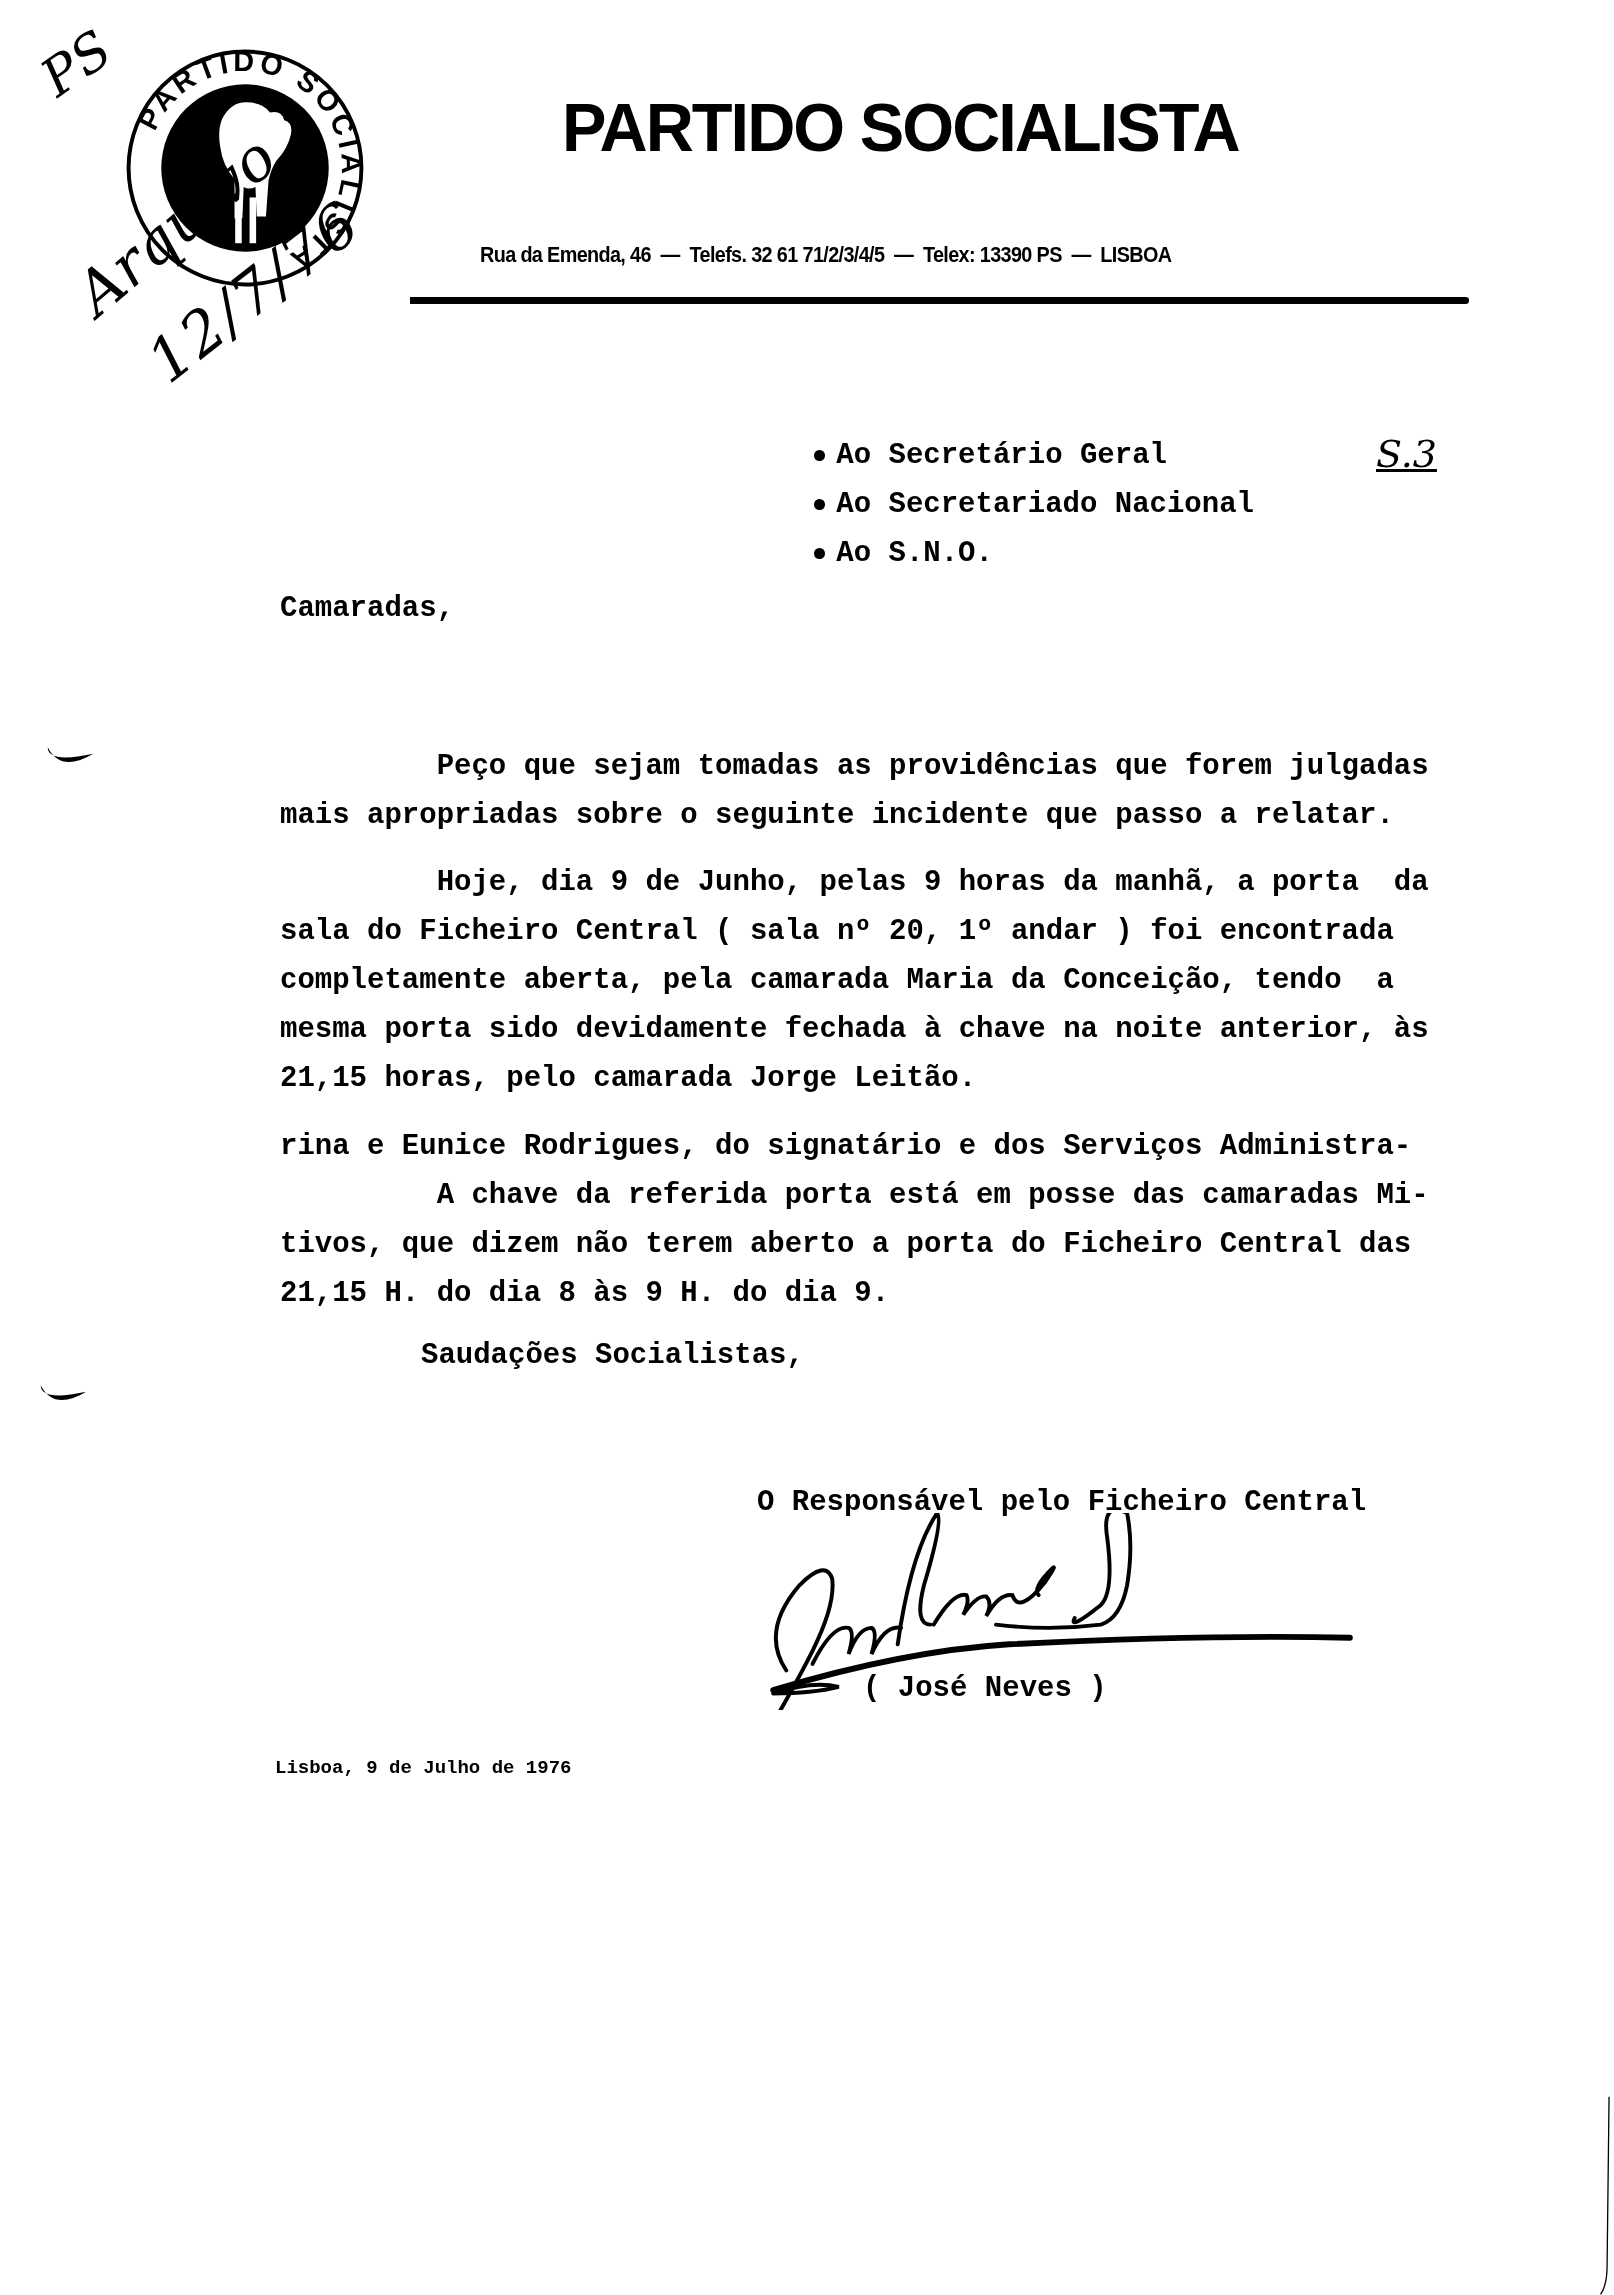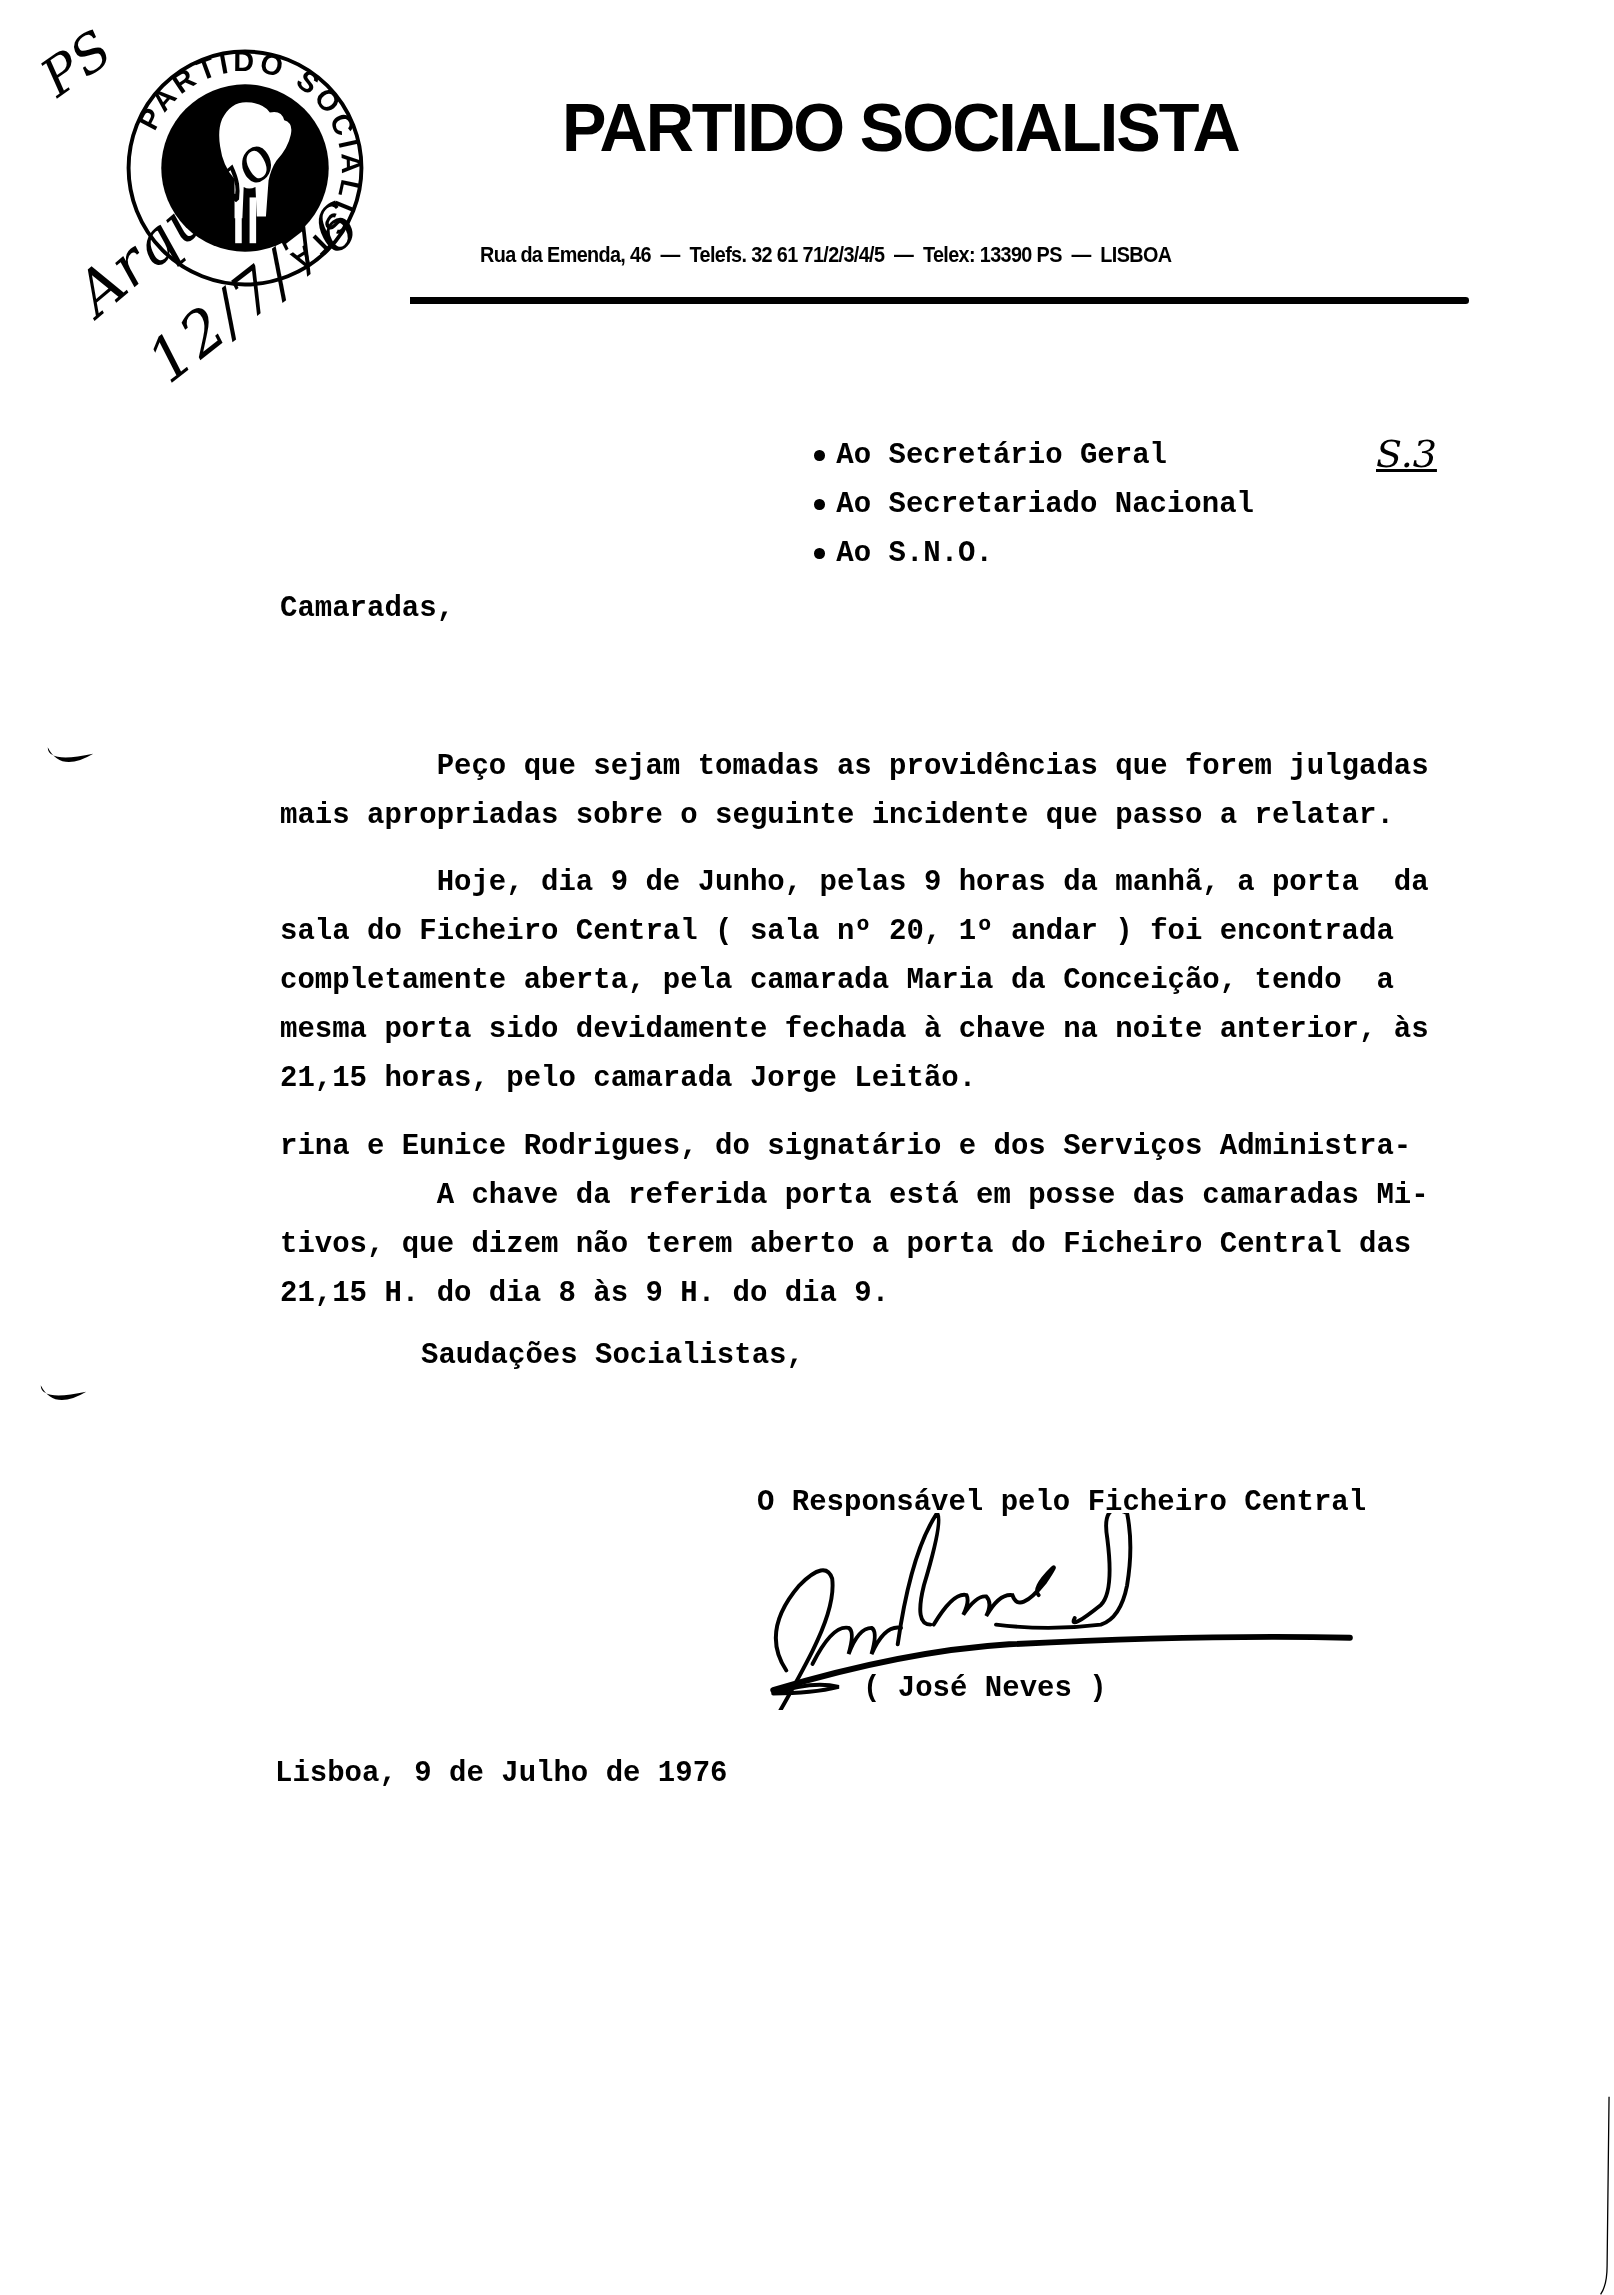--- a/index.html
+++ b/index.html
@@ -30,21 +30,21 @@
     
     #salutation { left: 280px; top: 594px; font-size: 29px; line-height: 1; white-space: pre; font-family: Liberation Mono, monospace; }
     #body { left: 280px; top: 742px; font-size: 29px; line-height: 49px; width: 1186px; }
     .line { white-space: pre; height: 49px; }
     .gap { height: 18.3px; }
 
     #closing { left: 421px; top: 1341px; font-size: 29px; white-space: pre; line-height: 1; text-align: center; }
     #responsible { left: 757px; top: 1488px; font-size: 29px; white-space: pre; line-height: 1; }
     #signature { left: 747px; top: 1513px; width: 616px; height: 197px; }
     #signer-name { left: 863px; top: 1674px; font-size: 29px; white-space: pre; line-height: 1; }
-    #date-line { left: 275px; top: 1759px; font-size: 29px; white-space: pre; line-height: 1; }
+    #date-line { left: 275px; top: 1759px; font-size: 19px; white-space: pre; line-height: 1; }
 
     .hole-mark { width: 59px; height: 26px; }
     #hole-1 { left: 41px; top: 744px; }
     #hole-2 { left: 34px; top: 1382px; }
     #edge-mark { left: 1598px; top: 2096px; width: 13px; height: 199px; }
   </style>
 </head>
 <body>
 
 <svg id="logo" class="abs" viewBox="0 0 370 370">

